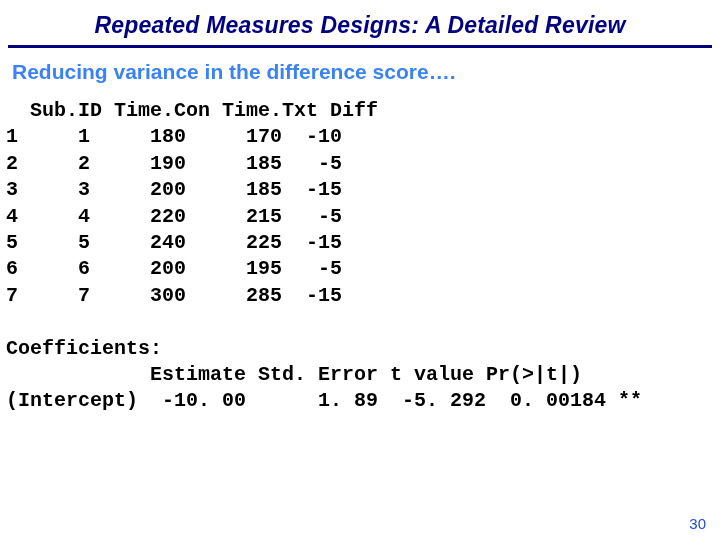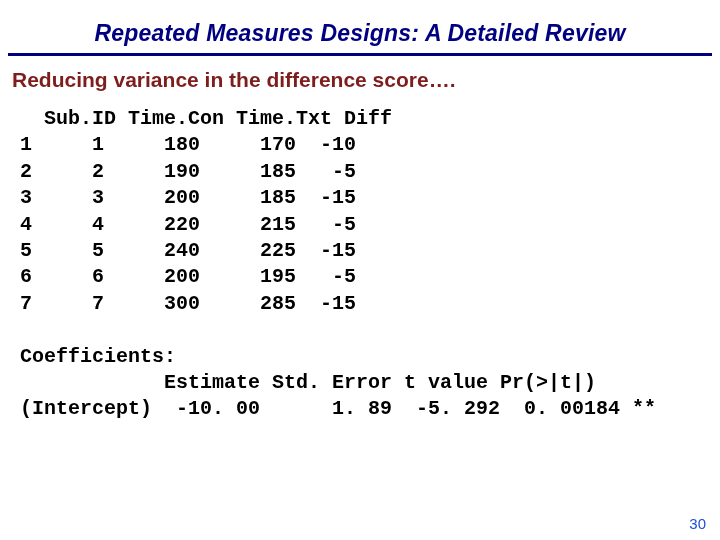--- a/index.html
+++ b/index.html
@@ -18,43 +18,43 @@
     height: 540px;
     box-sizing: border-box;
   }
   .title {
     font-family: Arial, Helvetica, sans-serif;
     font-weight: bold;
     font-style: italic;
     color: #000080;
     font-size: 23px;
     text-align: center;
-    padding: 20px 20px 6px 20px;
+    padding: 12px 20px 6px 20px;
     letter-spacing: 0.2px;
   }
   .rule {
     height: 3px;
     background: #000080;
     margin: 0 8px 10px 8px;
   }
   .subtitle {
     font-family: Arial, Helvetica, sans-serif;
     font-weight: bold;
-    color: #7f1d1d;
+    color: #3b82f6;
     font-size: 21px;
     padding: 2px 12px 14px 12px;
   }
   .code {
     font-family: "Courier New", Courier, monospace;
     font-weight: bold;
     color: #000;
     font-size: 20px;
     line-height: 1.32;
     white-space: pre;
-    padding-left: 20px;
+    padding-left: 6px;
   }
   .pagenum {
     position: absolute;
     bottom: 8px;
     right: 14px;
     font-family: Arial, Helvetica, sans-serif;
     font-size: 15px;
     color: #1d4ed8;
   }
 </style>

